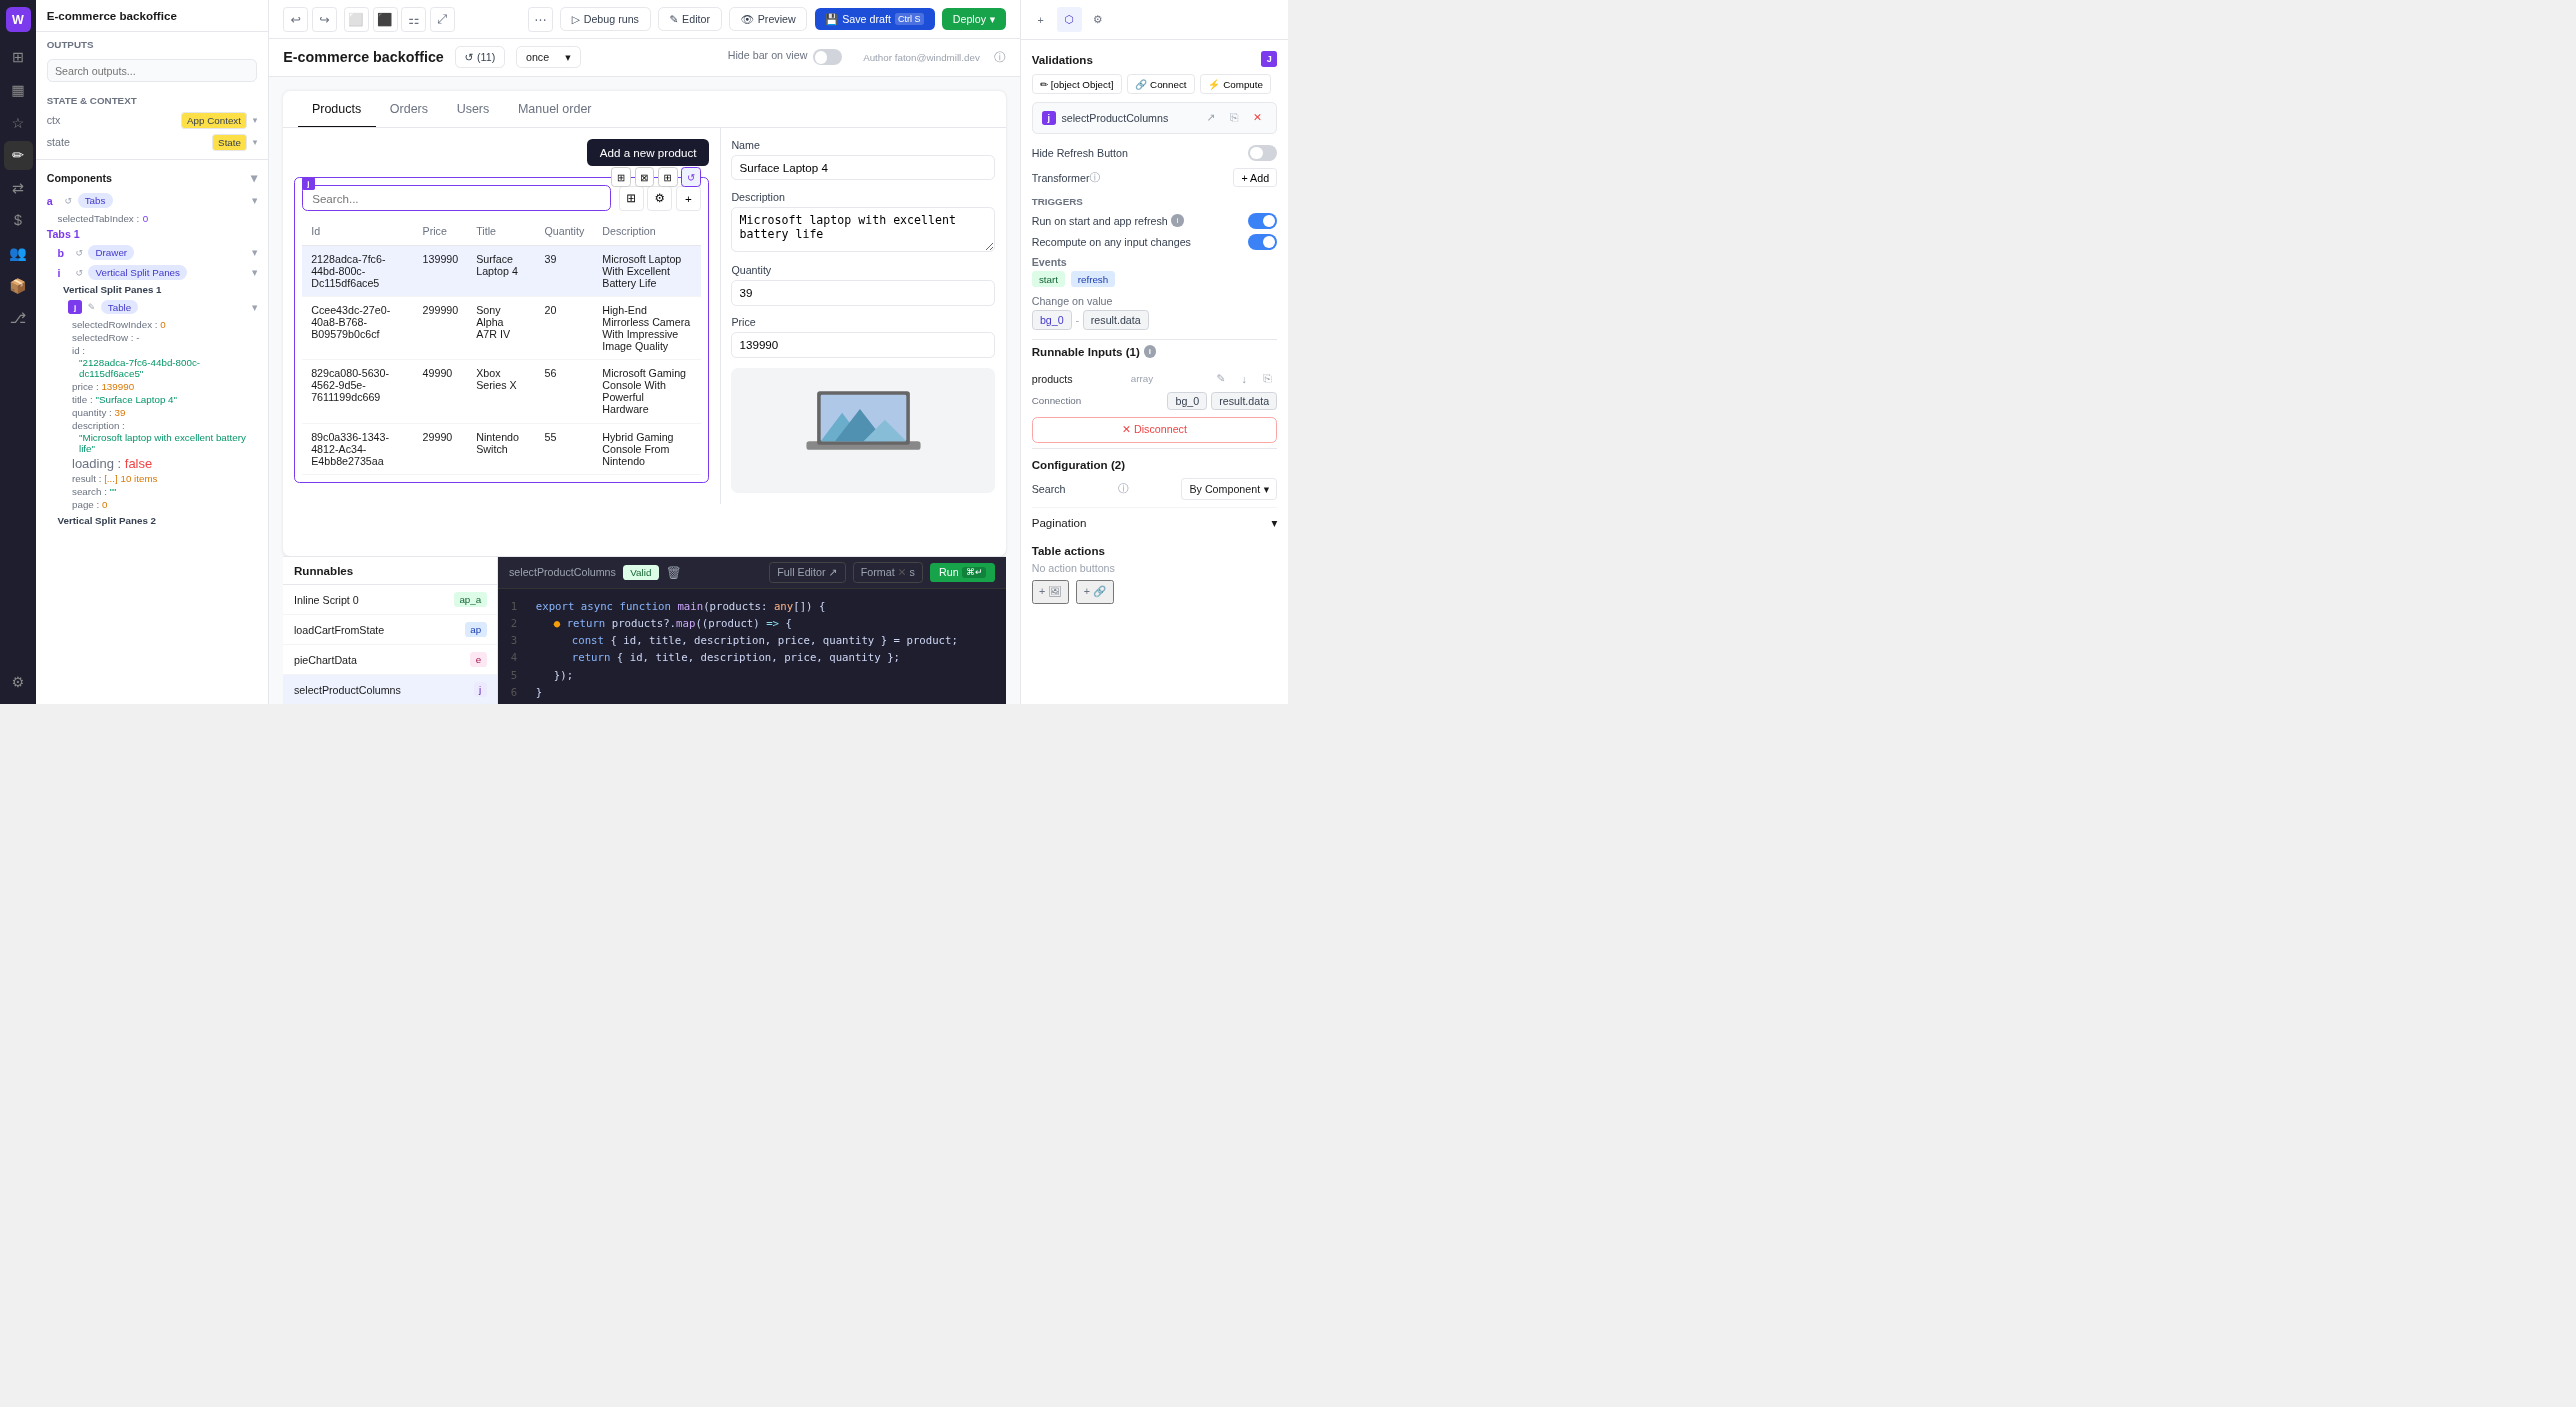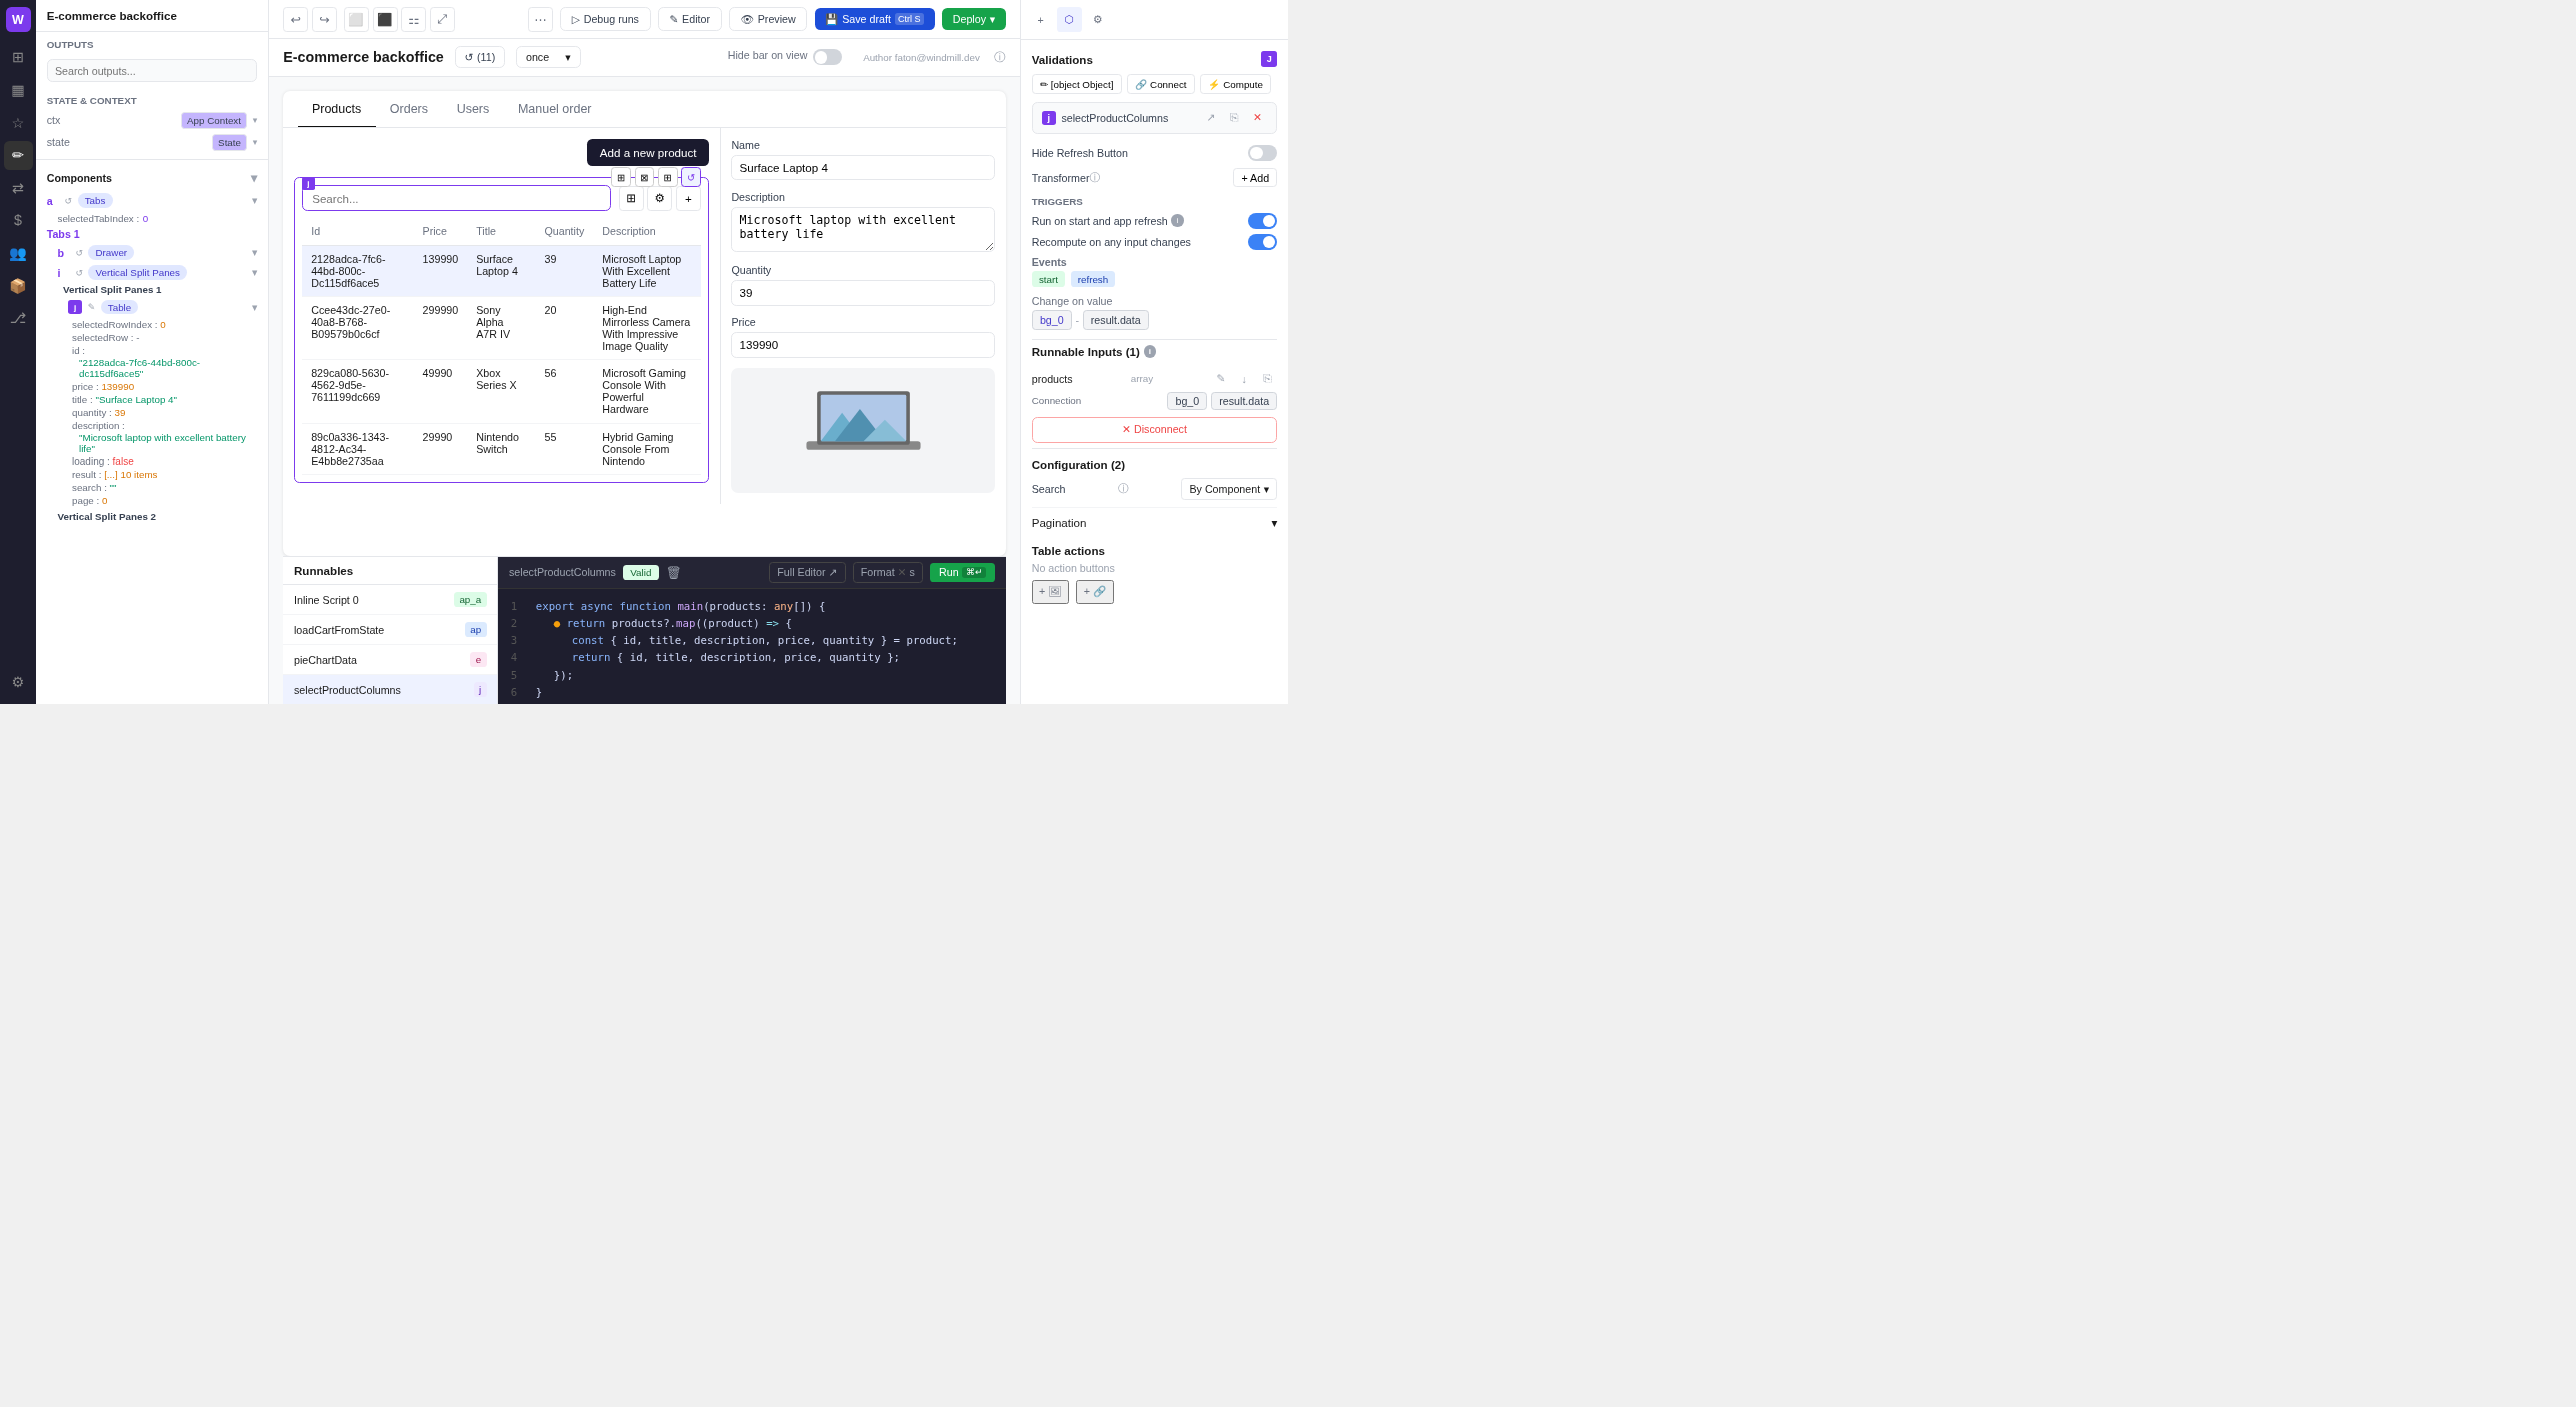--- a/index.html
+++ b/index.html
@@ -17,21 +17,21 @@
     
     .left-panel { width: 233px; background: #fff; border-right: 0.9px solid #e5e7eb; display: flex; flex-direction: column; overflow: hidden; flex-shrink: 0; }
     .left-panel-header { padding: 9px 10.7px; font-weight: 600; font-size: 11.6px; border-bottom: 0.9px solid #e5e7eb; display: flex; align-items: center; justify-content: space-between; }
     .left-panel-section { padding: 7.2px 10.7px 3.6px; font-size: 9.8px; font-weight: 600; color: #6b7280; text-transform: uppercase; }
     .search-box { margin: 5.4px 10.7px; }
     .search-box input { width: 100%; padding: 4.5px 7.2px; border: 0.9px solid #e5e7eb; border-radius: 5.4px; font-size: 10.7px; background: #f9fafb; }
 
     
     .state-row { display: flex; align-items: center; padding: 2.7px 10.7px; font-size: 10.7px; gap: 5.4px; }
     .state-key { color: #6b7280; flex: 1; }
-    .state-value-badge { background: #c4b5fd; border: 0.9px solid #e5e7eb; border-radius: 3.6px; padding: 1.8px 5.4px; font-size: 9.8px; color: #374151; }
+    .state-value-badge { background: #fde047; border: 0.9px solid #e5e7eb; border-radius: 3.6px; padding: 1.8px 5.4px; font-size: 9.8px; color: #374151; }
 
     
     .components-header { display: flex; align-items: center; justify-content: space-between; padding: 5.4px 10.7px; font-size: 10.7px; font-weight: 600; }
     .component-row { display: flex; align-items: center; padding: 2.7px 10.7px; font-size: 10.7px; gap: 5.4px; }
     .component-letter { color: #7c3aed; font-weight: 600; min-width: 12.5px; }
     .component-expand { margin-left: auto; color: #9ca3af; cursor: pointer; }
     .badge-tabs { background: #e0e7ff; color: #4338ca; padding: 1.8px 7.2px; border-radius: 9px; font-size: 9.8px; }
     .index-row { display: flex; align-items: center; padding: 1.8px 10.7px 1.8px 21.5px; font-size: 9.8px; color: #6b7280; gap: 3.6px; }
     .index-val { color: #7c3aed; }
     .tree-val { color: #059669; }
@@ -271,21 +271,21 @@
 
     <div style="padding:1.8px 10.7px 0 36px; font-size:9.8px; color:#6b7280;">selectedRowIndex : <span class="tree-val-num">0</span></div>
     <div style="padding:1.8px 10.7px 0 36px; font-size:9.8px; color:#6b7280;">selectedRow : <span>-</span></div>
     <div style="padding:1.8px 10.7px 0 36px; font-size:9.8px; color:#6b7280;">id :</div>
     <div style="padding:1.8px 10.7px 0 43px; font-size:9.8px;"><span class="tree-val">"2128adca-7fc6-44bd-800c-dc115df6ace5"</span></div>
     <div style="padding:1.8px 10.7px 0 36px; font-size:9.8px; color:#6b7280;">price : <span class="tree-val-num">139990</span></div>
     <div style="padding:1.8px 10.7px 0 36px; font-size:9.8px; color:#6b7280;">title : <span class="tree-val">"Surface Laptop 4"</span></div>
     <div style="padding:1.8px 10.7px 0 36px; font-size:9.8px; color:#6b7280;">quantity : <span class="tree-val-num">39</span></div>
     <div style="padding:1.8px 10.7px 0 36px; font-size:9.8px; color:#6b7280;">description :</div>
     <div style="padding:1.8px 10.7px 0 43px; font-size:9.8px;"><span class="tree-val">"Microsoft laptop with excellent battery life"</span></div>
-    <div style="padding:1.8px 10.7px 0 36px; font-size:10px; color:#6b7280;">loading : <span class="tree-val-bool">false</span></div>
+    <div style="padding:1.8px 10.7px 0 36px; font-size:13px; color:#6b7280;">loading : <span class="tree-val-bool">false</span></div>
     <div style="padding:1.8px 10.7px 0 36px; font-size:9.8px; color:#6b7280;">result : <span style="color:#d97706;">[...] 10 items</span></div>
     <div style="padding:1.8px 10.7px 0 36px; font-size:9.8px; color:#6b7280;">search : <span class="tree-val">""</span></div>
     <div style="padding:1.8px 10.7px 3.6px 36px; font-size:9.8px; color:#6b7280;">page : <span class="tree-val-num">0</span></div>
     <div style="padding:1.8px 10.7px 1.8px 21.5px; font-size:9.8px; font-weight:600; color:#374151;">Vertical Split Panes 2</div>
 
     <div style="overflow-y:auto; flex:1;">
     </div>
   </div>
 
   <div class="main-area">

